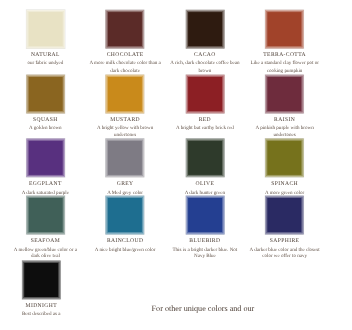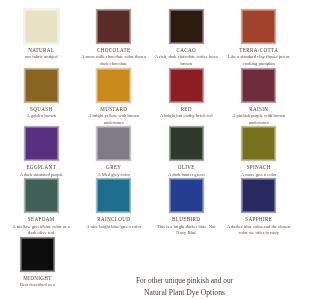--- a/index.html
+++ b/index.html
@@ -233,19 +233,18 @@
 
     <div class="bottom-left">
       <div class="chip" style="background:#0d0d0d">
         <div class="chip-inner"></div>
       </div>
       <div class="name">MIDNIGHT</div>
       <div class="desc">Best described as a</div>
     </div>
 
     <div class="bottom-right">
-      <div class="footer-line">For other unique pinkish and our</div>
-      <div class="footer-line second">Natural Plant Dye Options</div>
+      <div class="footer-line">For other unique colors and our</div>
     </div>
 
   </div>
 
 </div>
 
 </body></html>

